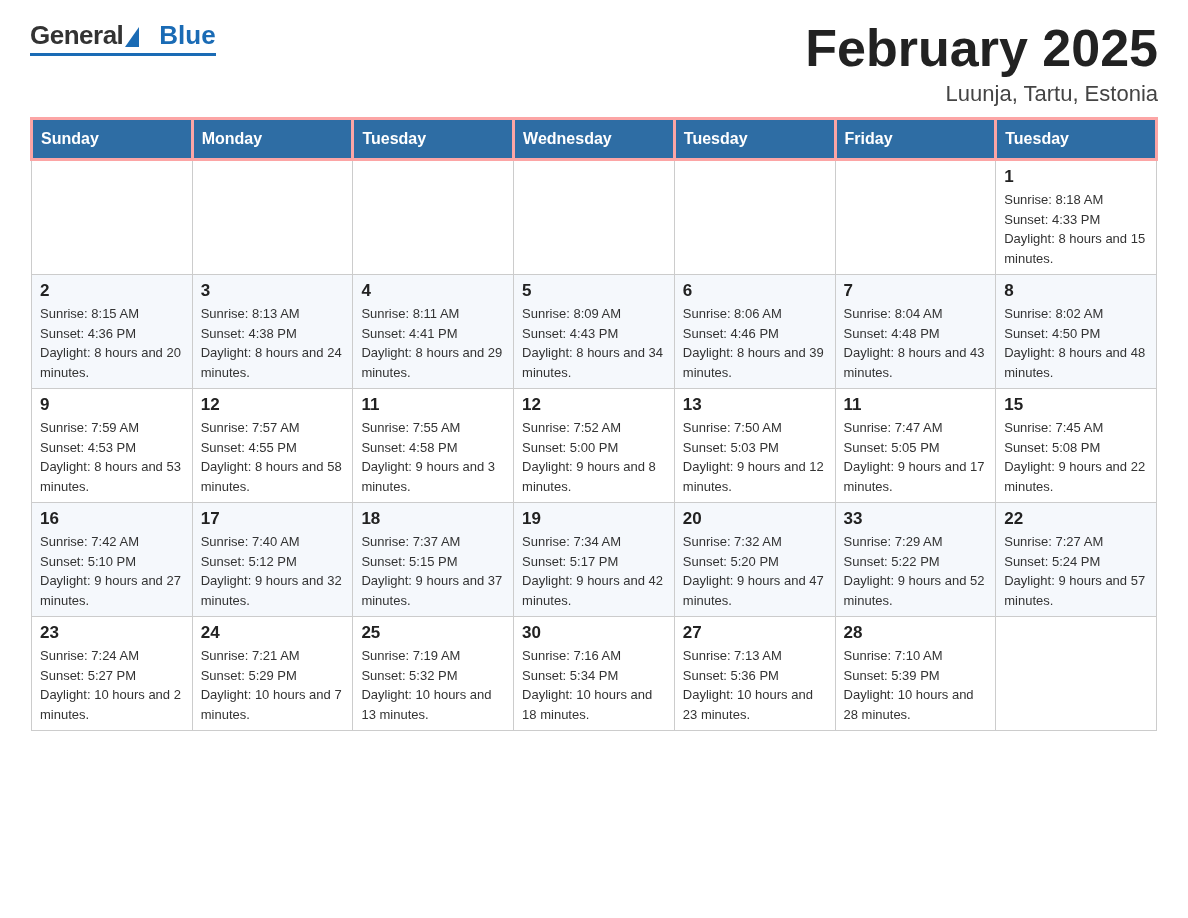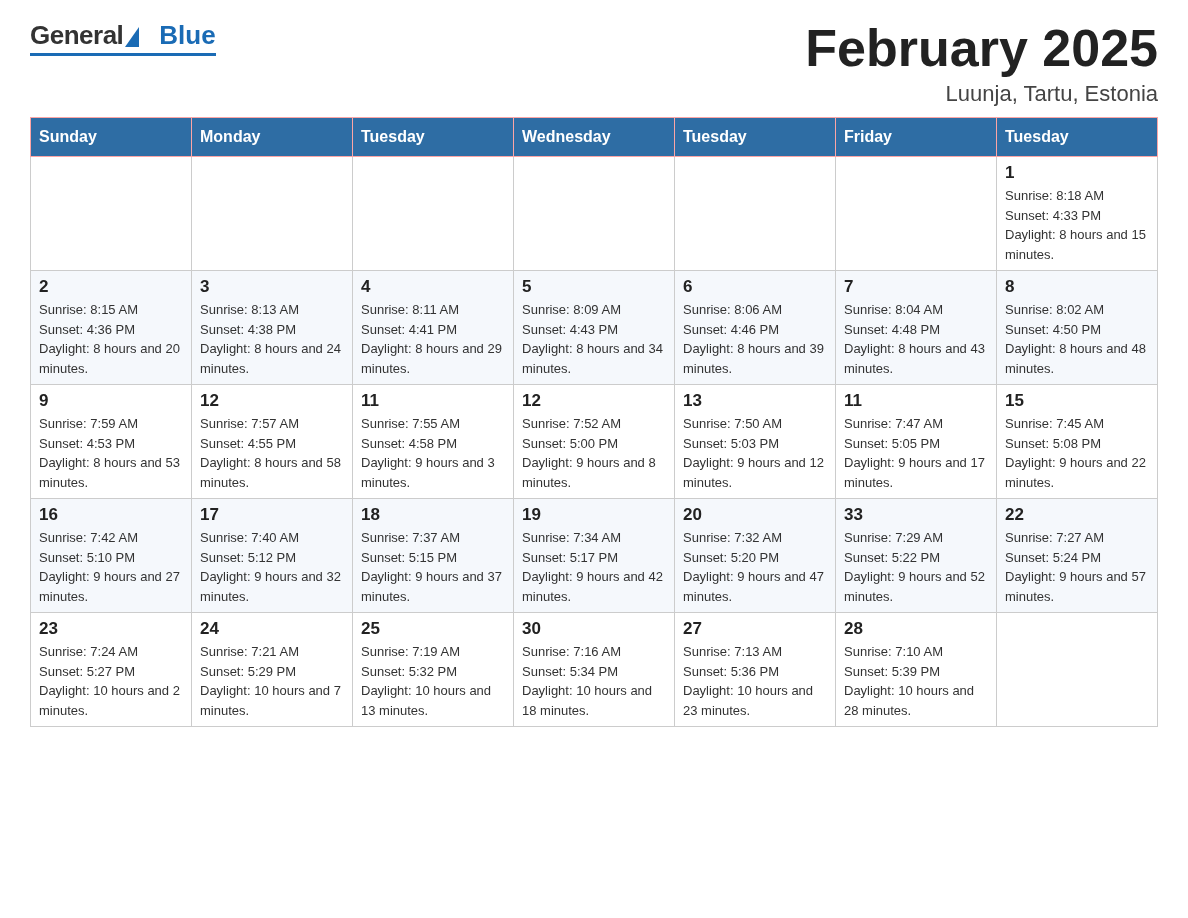--- a/index.html
+++ b/index.html
@@ -71,21 +71,21 @@
       border-collapse: collapse;
       table-layout: fixed;
     }
     thead tr th {
       background-color: #2e6da4;
       color: #fff;
       padding: 10px 8px;
       font-size: 16px;
       font-weight: bold;
       text-align: left;
-      border: 1px solid #fca5a5;
+      border: 3px solid #fca5a5;
     }
     tbody tr td {
       border: 1px solid #ccc;
       vertical-align: top;
       padding: 6px 8px;
       font-size: 12.5px;
       color: #333;
       height: 110px;
     }
     .day-num {

